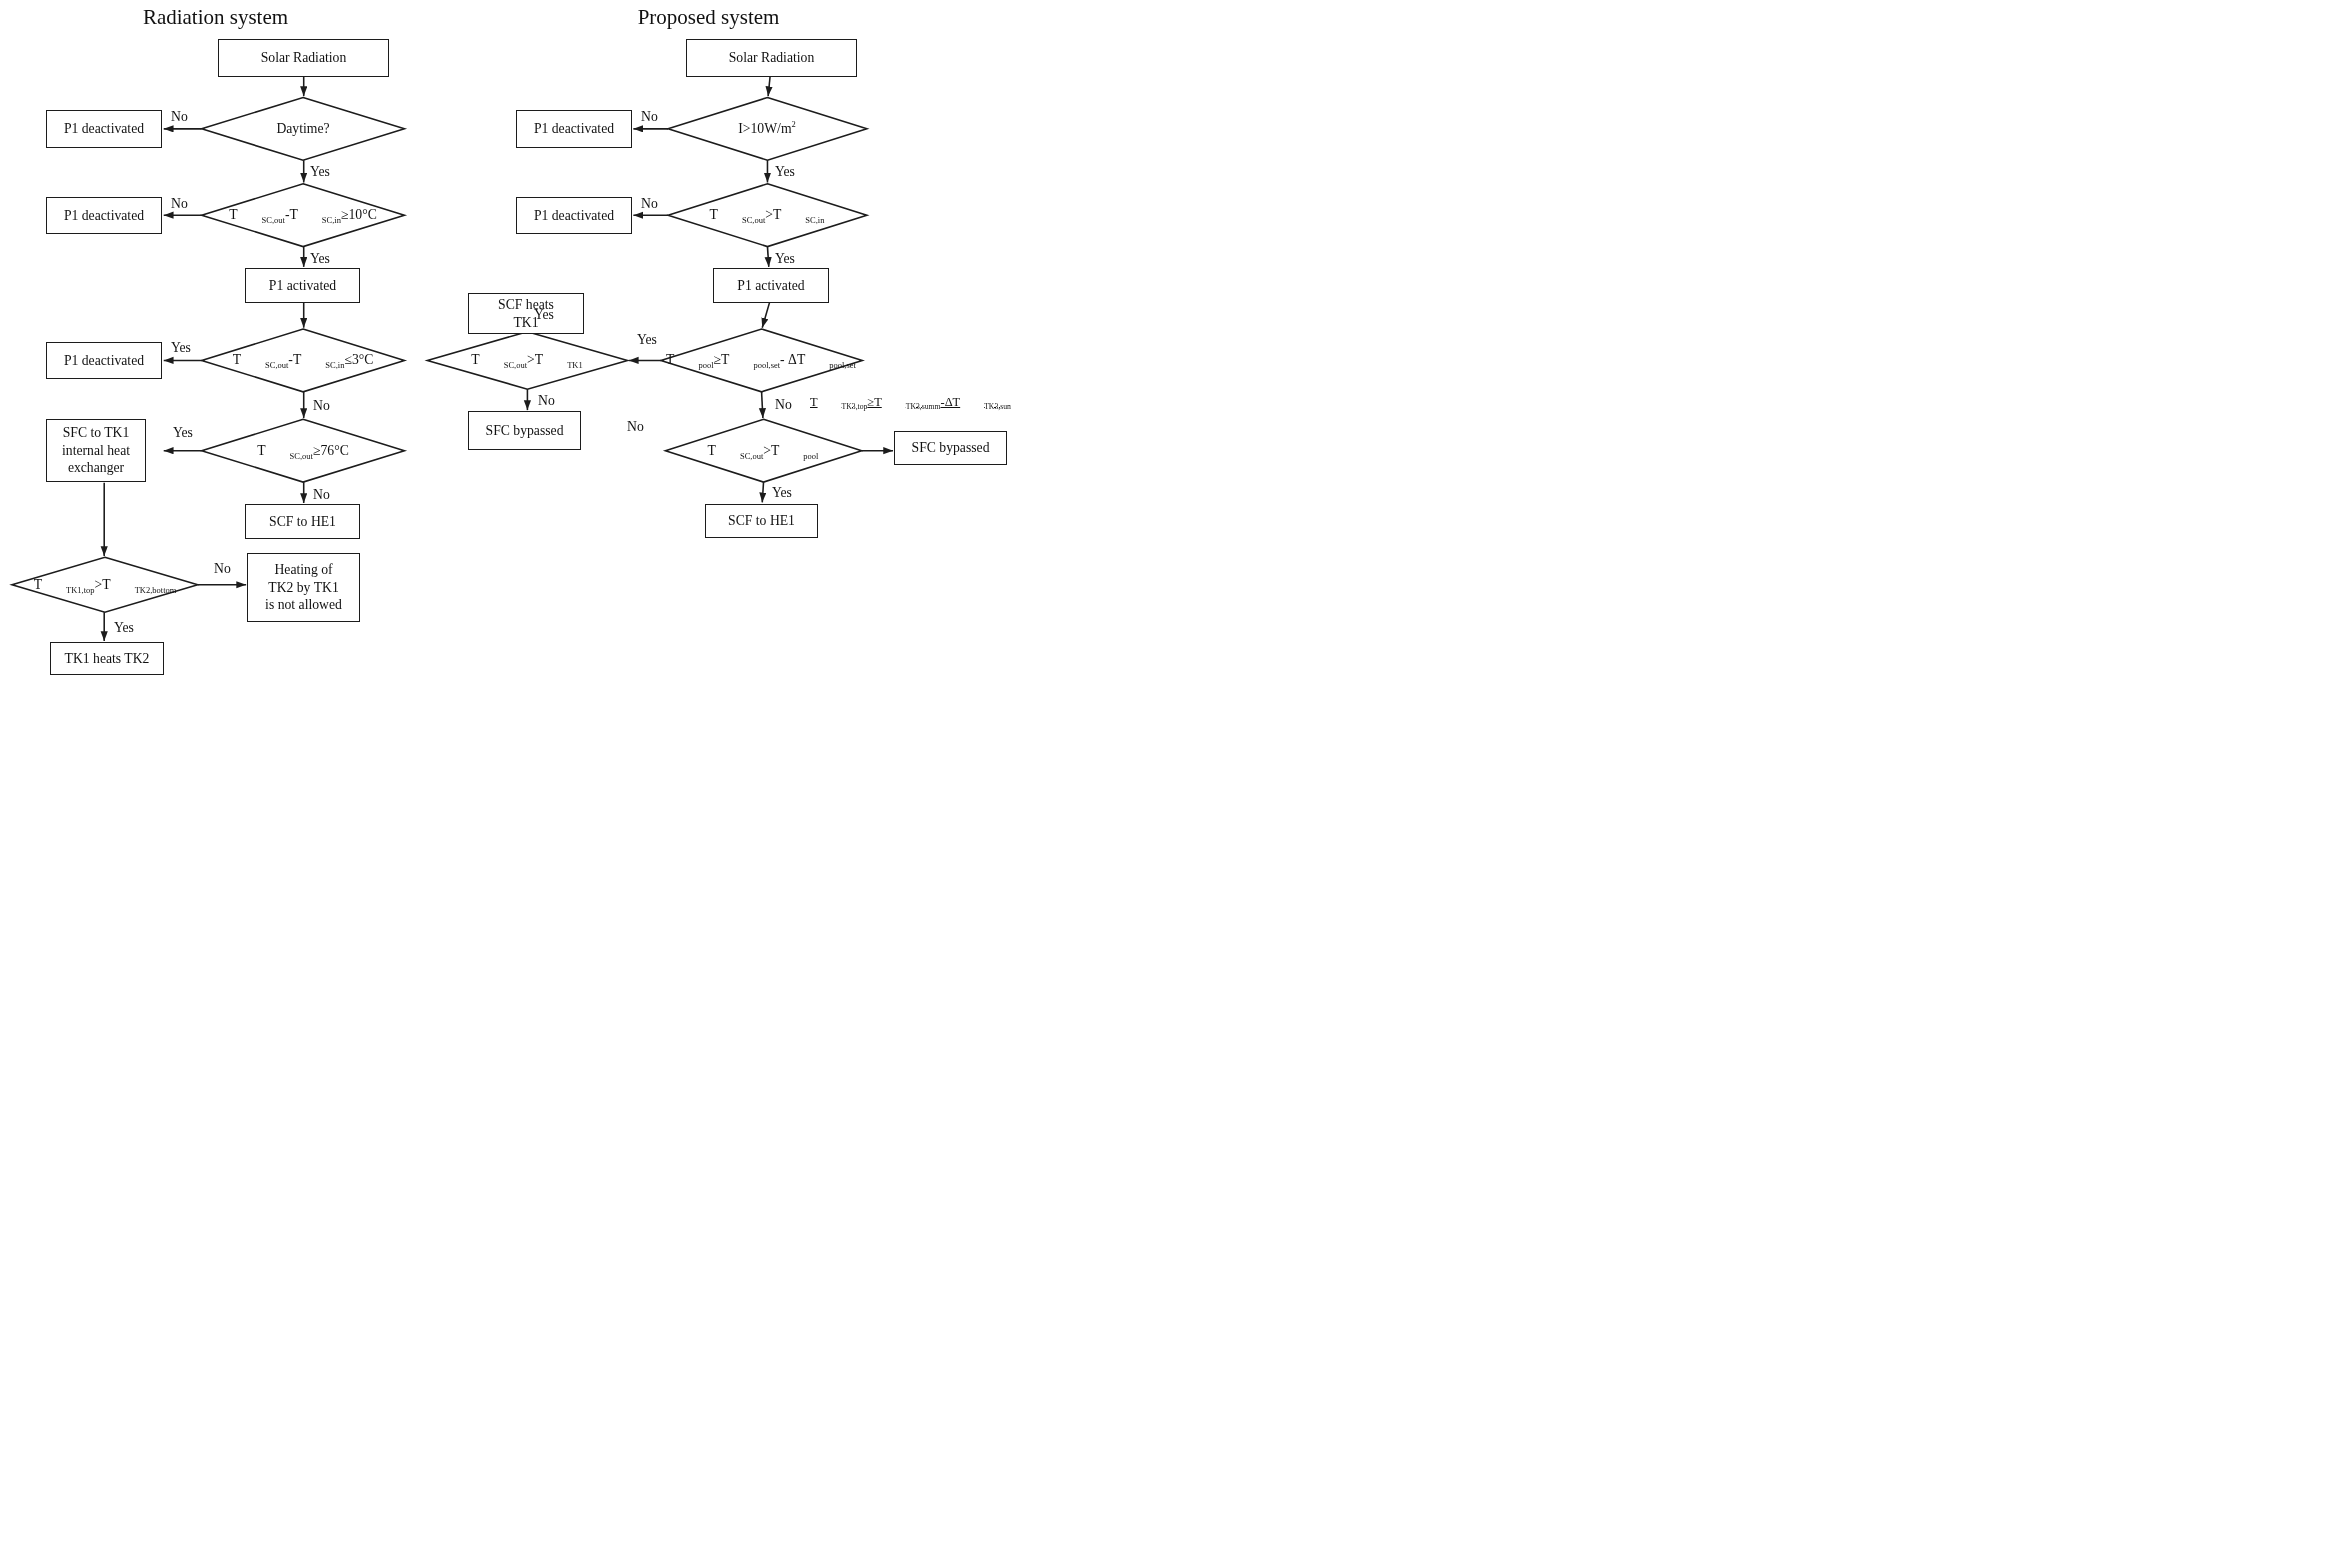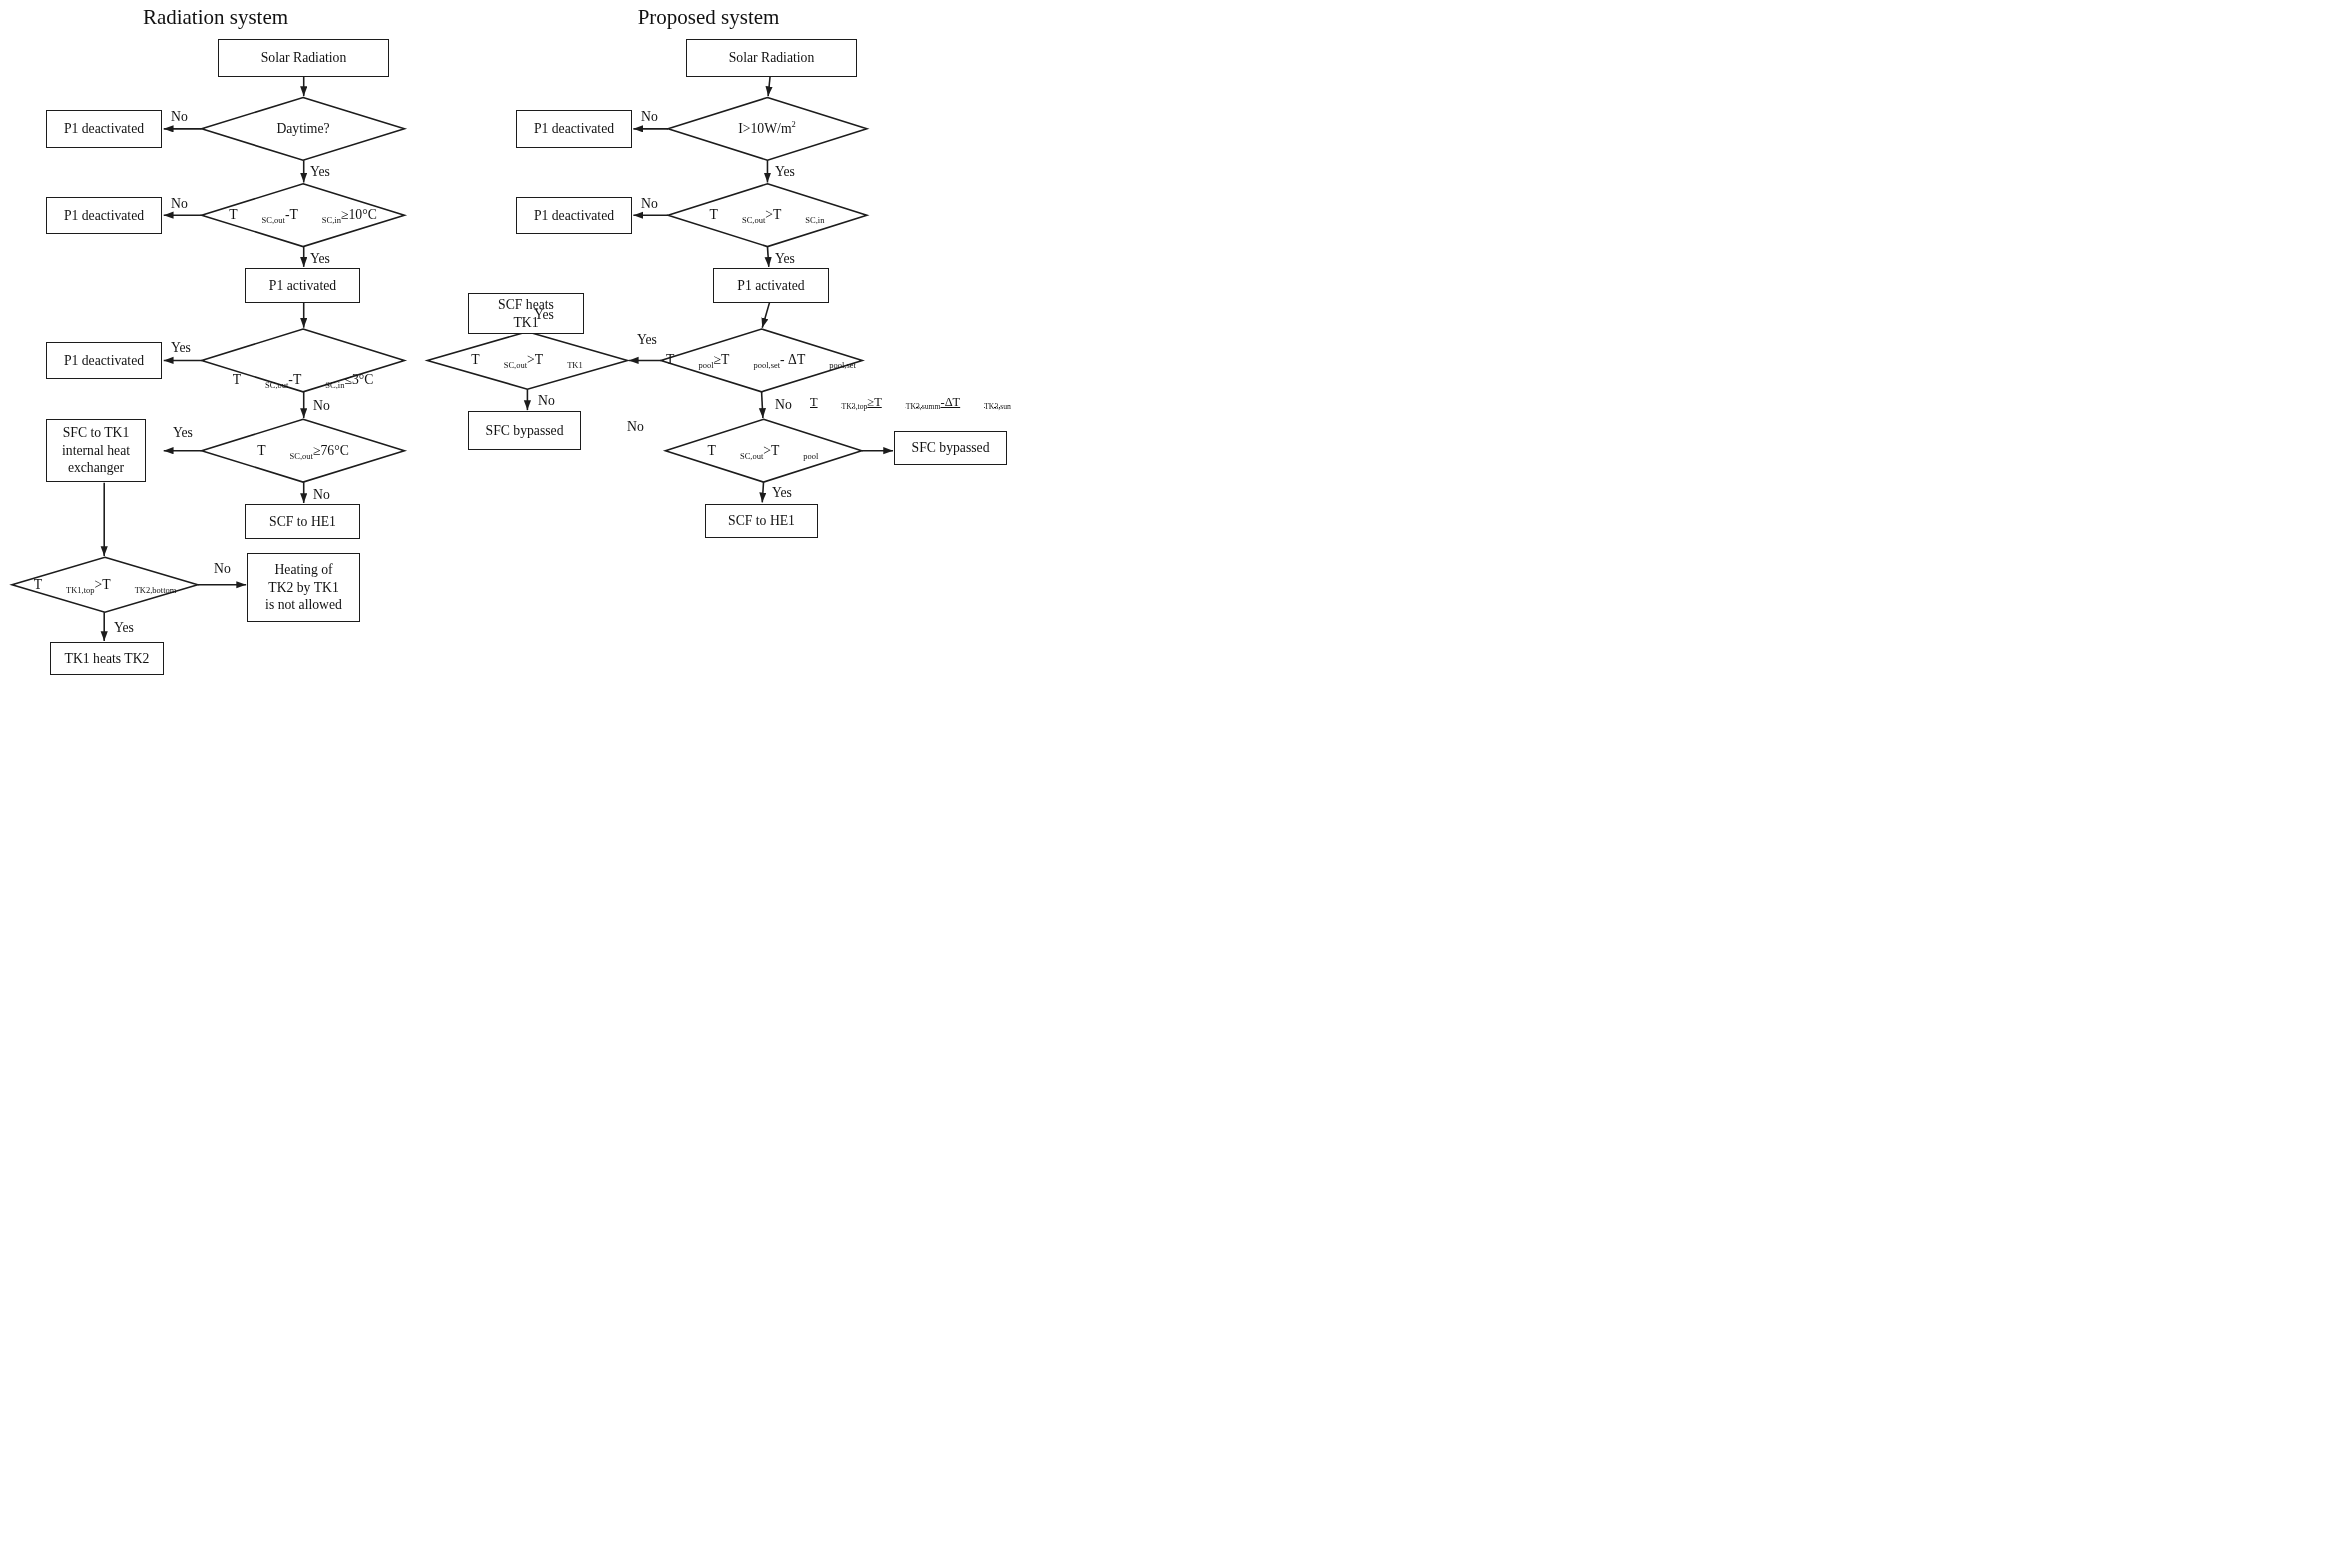--- a/index.html
+++ b/index.html
@@ -106,21 +106,21 @@
     <span>Heating of</span>
     <span>TK2 by TK1</span>
     <span>is not allowed</span>
   </div>
   <div class="box" style="left:50px;top:642px;width:114px;height:33px;">
     <span>TK1 heats TK2</span>
   </div>
 
   <div class="dlabel" style="left:303px;top:129px;text-align:center;"><span>Daytime?</span></div>
   <div class="dlabel" style="left:303px;top:215px;"><span>T</span><sub>SC,out</sub><span>-T</span><sub>SC,in</sub><span>≥10°C</span></div>
-  <div class="dlabel" style="left:303px;top:380px;"><span>T</span><sub>SC,out</sub><span>-T</span><sub>SC,in</sub><span>≤3°C</span></div>
+  <div class="dlabel" style="left:303px;top:360px;"><span>T</span><sub>SC,out</sub><span>-T</span><sub>SC,in</sub><span>≤3°C</span></div>
   <div class="dlabel" style="left:303px;top:451px;"><span>T</span><sub>SC,out</sub><span>≥76°C</span></div>
   <div class="dlabel" style="left:105px;top:585px;"><span>T</span><sub>TK1,top</sub><span>&gt;T</span><sub>TK2,bottom</sub></div>
 
   <div class="elabel" style="left:171px;top:109px;">No</div>
   <div class="elabel" style="left:310px;top:164px;">Yes</div>
   <div class="elabel" style="left:171px;top:196px;">No</div>
   <div class="elabel" style="left:310px;top:251px;">Yes</div>
   <div class="elabel" style="left:171px;top:340px;">Yes</div>
   <div class="elabel" style="left:313px;top:398px;">No</div>
   <div class="elabel" style="left:173px;top:425px;">Yes</div>

